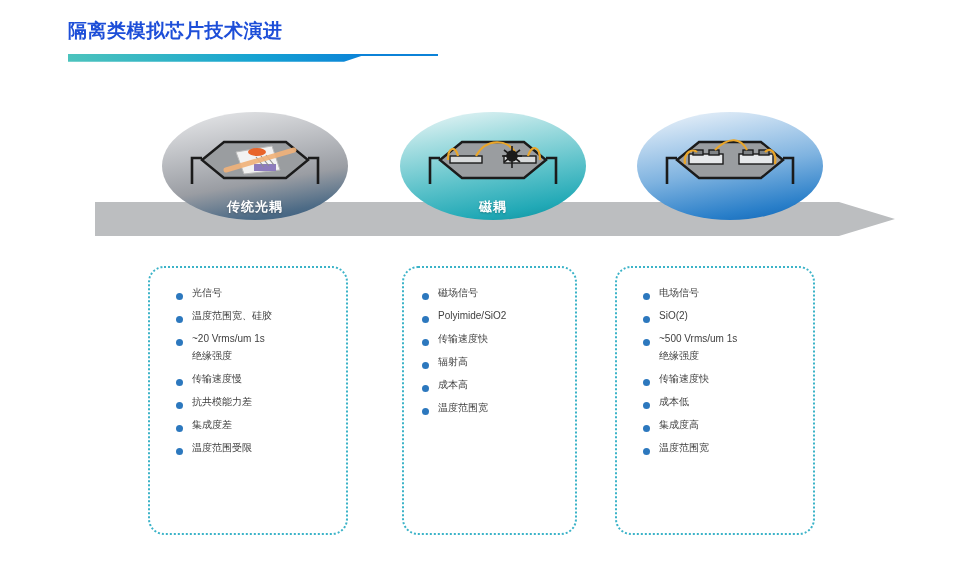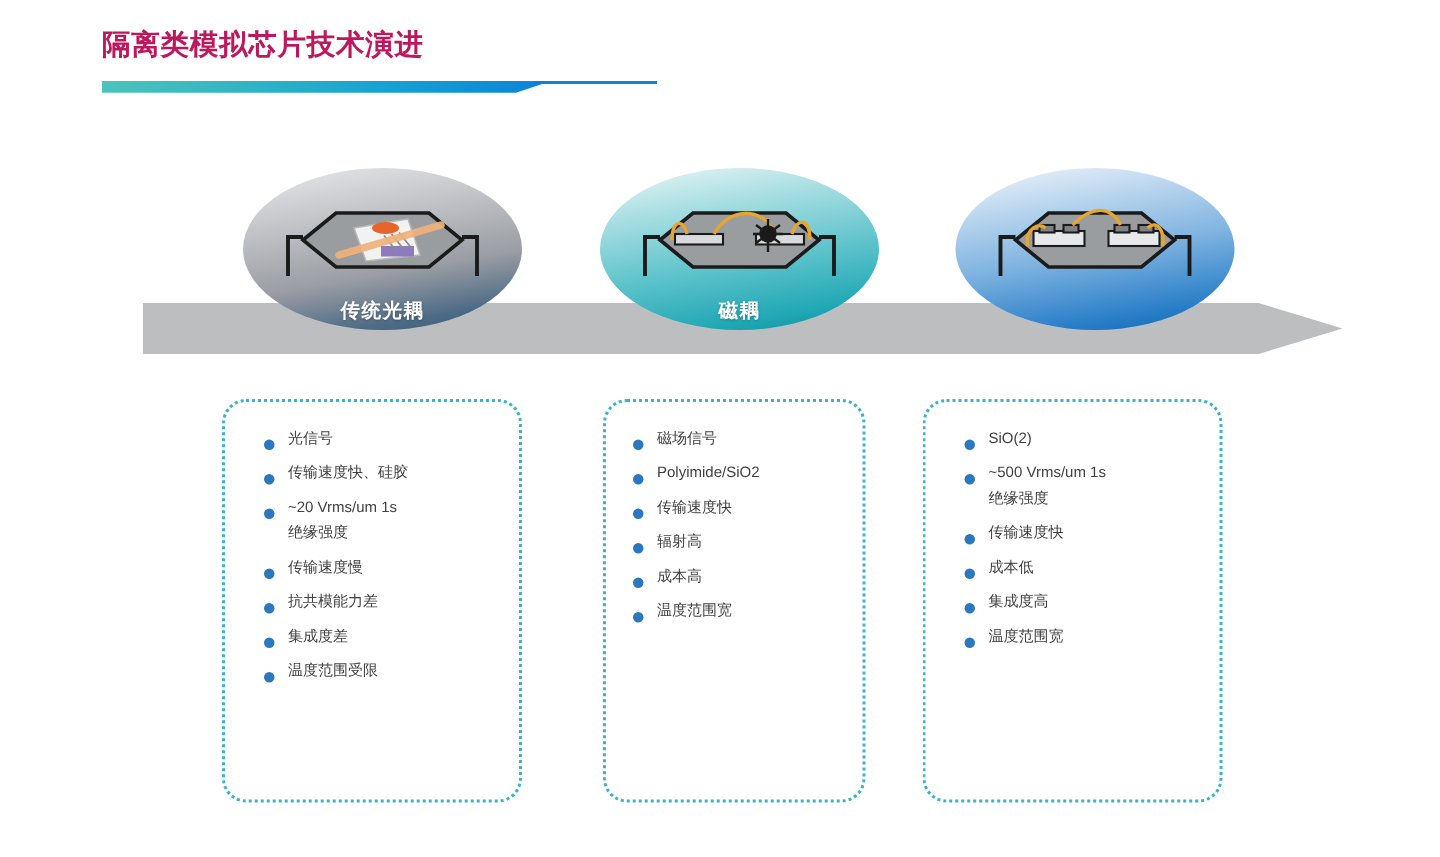--- a/index.html
+++ b/index.html
@@ -18,21 +18,21 @@
   
   .title-block {
     position: absolute;
     left: 68px;
     top: 20px;
     width: 420px;
   }
   .page-title {
     font-size: 19px;
     font-weight: bold;
-    color: #be185d;
+    color: #1d4ed8;
     letter-spacing: 0.5px;
     line-height: 1.2;
     white-space: nowrap;
   }
   .title-rule-wrap {
     position: relative;
     margin-top: 11px;
     height: 9px;
     width: 370px;
   }
@@ -248,21 +248,21 @@
     </svg>
   </div>
 
 </div>
 
 <div class="boxes">
 
   <div class="feature-box b1">
     <ul class="bullet-list">
       <li class="bullet-item">光信号</li>
-      <li class="bullet-item">传输速度快、硅胶</li>
+      <li class="bullet-item">温度范围宽、硅胶</li>
       <li class="bullet-item">~20 Vrms/um 1s</li>
       <li class="bullet-item nodot cont">绝缘强度</li>
       <li class="bullet-item">传输速度慢</li>
       <li class="bullet-item">抗共模能力差</li>
       <li class="bullet-item">集成度差</li>
       <li class="bullet-item">温度范围受限</li>
     </ul>
   </div>
 
   <div class="feature-box b2">
@@ -271,20 +271,21 @@
       <li class="bullet-item">Polyimide/SiO2</li>
       <li class="bullet-item">传输速度快</li>
       <li class="bullet-item">辐射高</li>
       <li class="bullet-item">成本高</li>
       <li class="bullet-item">温度范围宽</li>
     </ul>
   </div>
 
   <div class="feature-box b3">
     <ul class="bullet-list">
+      <li class="bullet-item">电场信号</li>
       <li class="bullet-item">SiO(2)</li>
       <li class="bullet-item">~500 Vrms/um 1s</li>
       <li class="bullet-item nodot cont">绝缘强度</li>
       <li class="bullet-item">传输速度快</li>
       <li class="bullet-item">成本低</li>
       <li class="bullet-item">集成度高</li>
       <li class="bullet-item">温度范围宽</li>
     </ul>
   </div>
 

